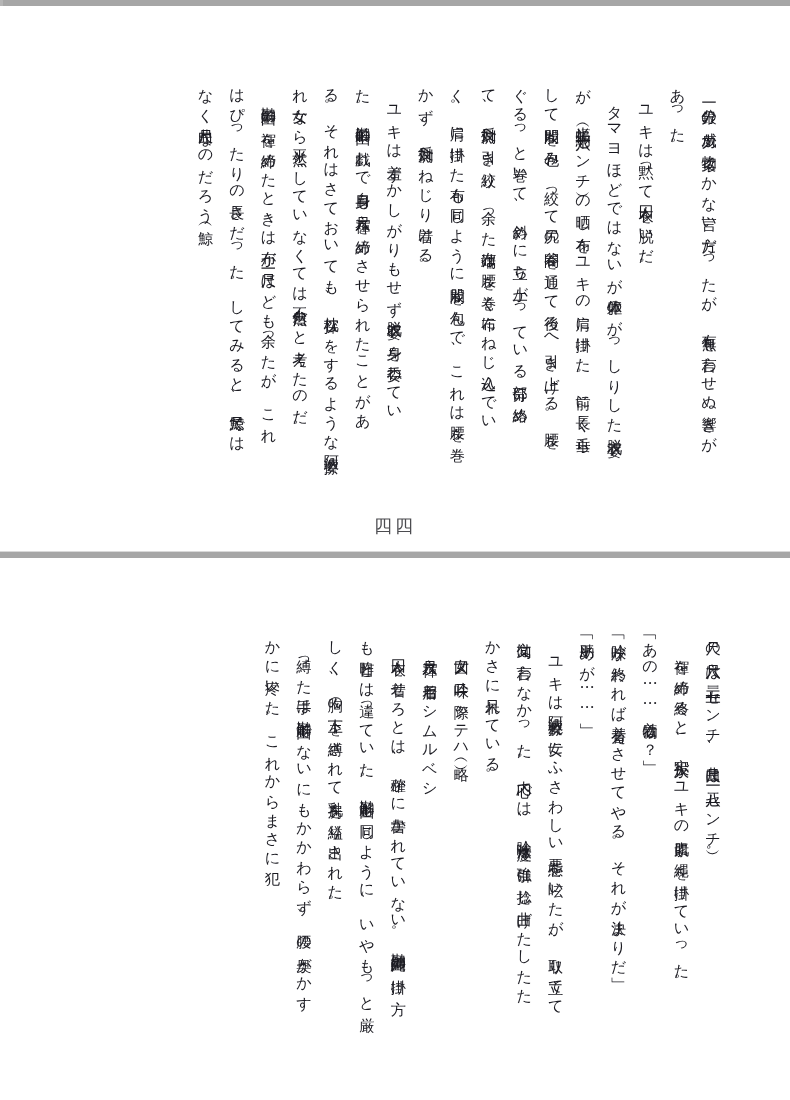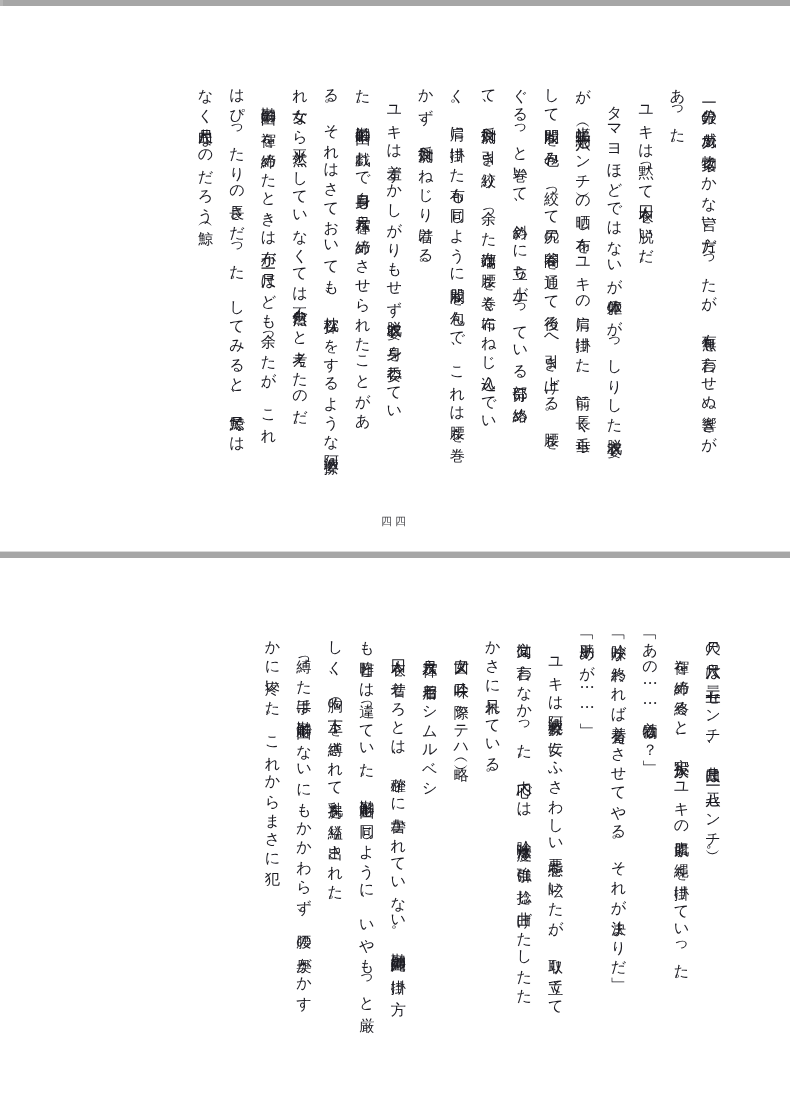--- a/index.html
+++ b/index.html
@@ -108,21 +108,21 @@
   .text-body p.citation {
     text-indent: 1.15em;
   }
 
   .folio {
     position: absolute;
     left: 0;
     width: 790px;
     text-align: center;
     font-family: "DejaVu Serif", "Liberation Serif", serif;
-    font-size: 11px;
+    font-size: 18px;
     letter-spacing: 3px;
     color: #4c4c50;
   }
   #folio-44 { top: 508px; }
 </style>
 </head>
 <body>
 
 <div id="viewport">
 

